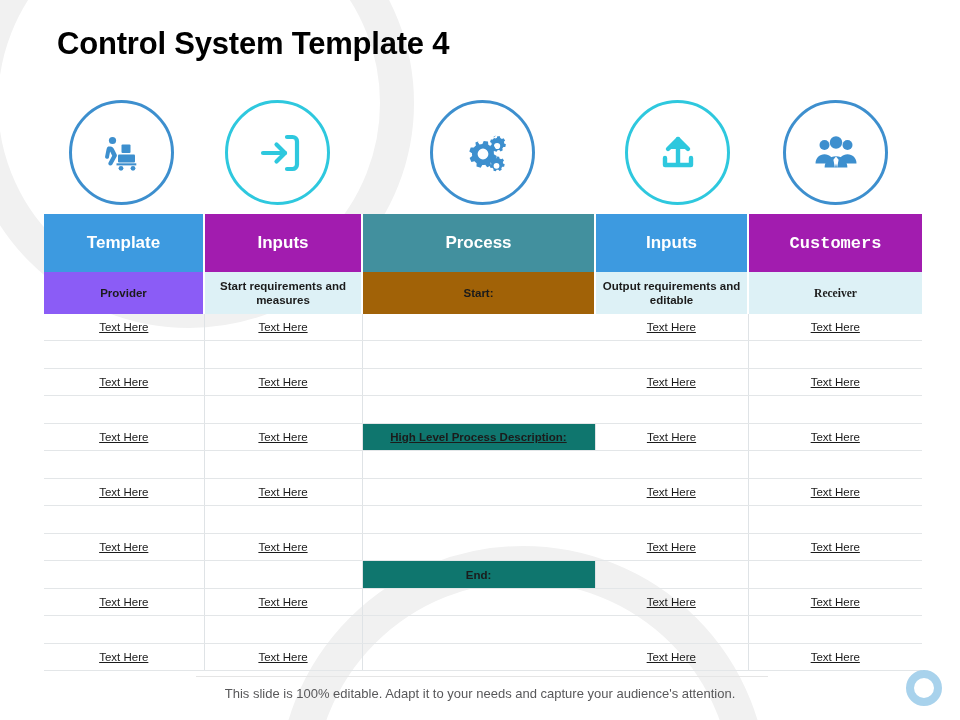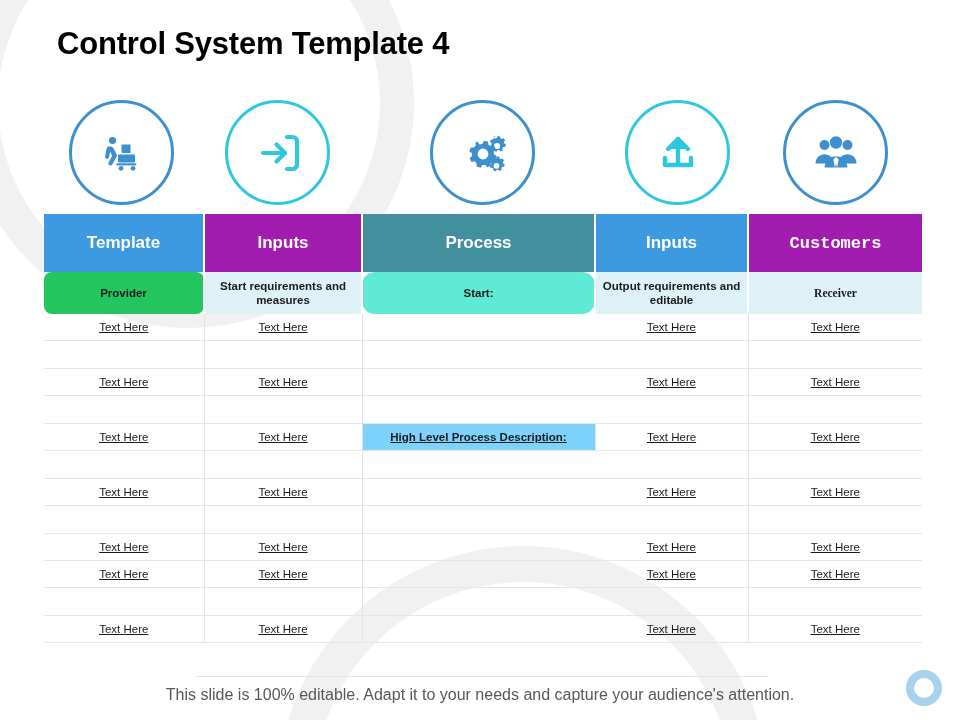--- a/index.html
+++ b/index.html
@@ -120,51 +120,51 @@
   
   tr.sub td {
     height: 42px;
     font-size: 11.5px;
     font-weight: bold;
     color: #1b1b1b;
     line-height: 1.25;
     border-right: 2px solid #ffffff;
     padding: 0 4px;
   }
-  td.s-blue { background: #22c55e; border-radius: 8px; }
+  td.s-blue { background: #8b5cf6; }
   td.s-cyan { background: #ddf1f6; }
-  td.s-teal { background: #5eead4; border-radius: 13px; }
+  td.s-teal { background: #a16207; }
   tr.sub td:last-child { border-right: none; font-family: Liberation Serif, serif; }
 
   
   tr.data td, tr.gap td {
     font-size: 11.5px;
     color: #1b1b1b;
     border-bottom: 1px solid #e3e6e8;
     border-right: 1px solid #dfe3e6;
   }
   tr.data td:last-child, tr.gap td:last-child { border-right: none; }
   tr.data td { height: 26px; text-decoration: underline; }
   tr.gap td  { height: 27px; }
   tr.data td.nb, tr.gap td.nb { border-right: none; }
 
   td.accent {
-    background: #7dd3fc;
+    background: #0f766e;
     font-weight: bold;
     border-right: none;
   }
 
   
   #footer {
     position: absolute;
     left: 0;
     top: 686px;
     width: 960px;
     text-align: center;
-    font-size: 16px;
+    font-size: 13px;
     color: #58585a;
   }
   #footer-rule {
     position: absolute;
     left: 196px;
     top: 676px;
     width: 572px;
     height: 1px;
     background: #e5e5e5;
   }
@@ -339,20 +339,27 @@
         <td></td>
       </tr>
 
       <tr class="data">
         <td>Text Here</td>
         <td>Text Here</td>
         <td class="nb"></td>
         <td>Text Here</td>
         <td>Text Here</td>
       </tr>
+      <tr class="gap">
+        <td></td>
+        <td></td>
+        <td class="accent">End:</td>
+        <td></td>
+        <td></td>
+      </tr>
 
       <tr class="data">
         <td>Text Here</td>
         <td>Text Here</td>
         <td class="nb"></td>
         <td>Text Here</td>
         <td>Text Here</td>
       </tr>
       <tr class="gap">
         <td></td>

